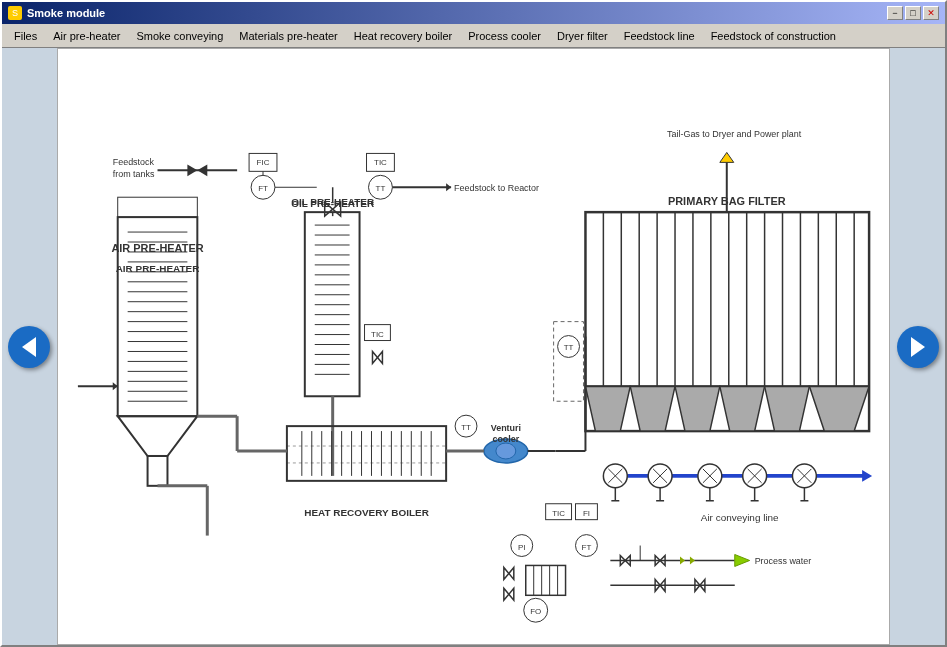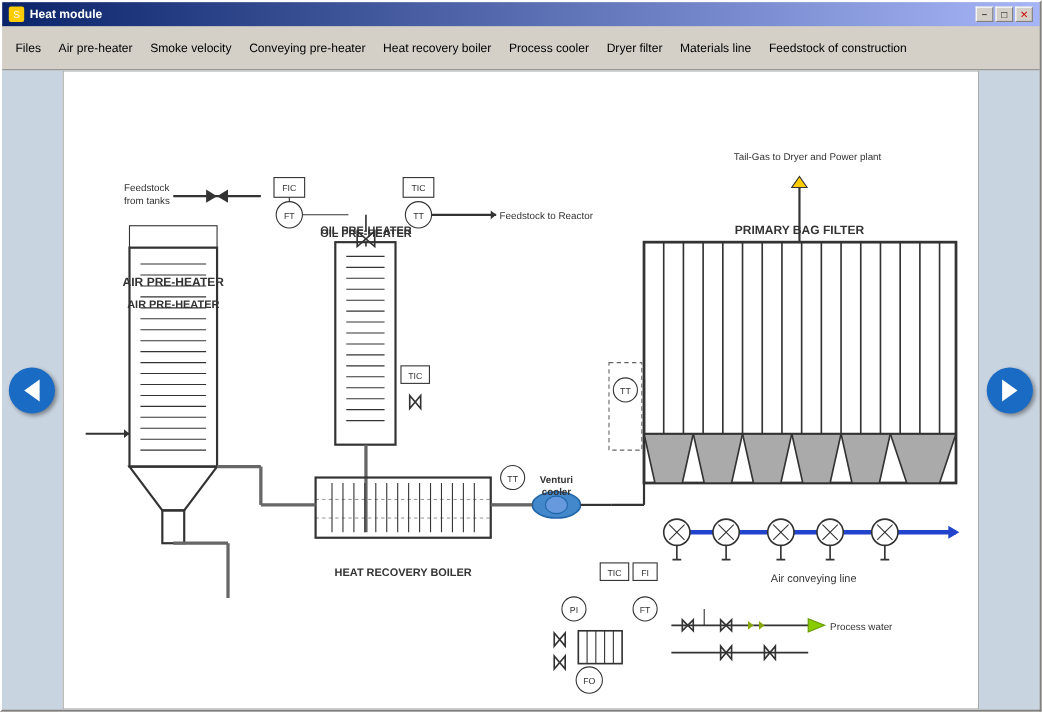--- a/index.html
+++ b/index.html
@@ -69,21 +69,21 @@
       color: black;
     }
     .title-btn.close { color: #cc0000; }
     .menu-bar {
       background: #d4d0c8;
       border-bottom: 1px solid #808080;
       padding: 2px 4px;
       display: flex;
       gap: 0px;
       flex-shrink: 0;
-      height: 40px;
+      height: 24px;
       align-items: center;
     }
     .menu-item {
       padding: 2px 8px;
       cursor: pointer;
       font-size: 11px;
       white-space: nowrap;
     }
     .main-content {
       flex: 1;
@@ -154,38 +154,38 @@
       left: 0;
     }
   </style>
 </head>
 <body>
 
 <div class="window">
   <div class="title-bar">
     <div class="title-bar-left">
       <div class="title-icon">S</div>
-      <span class="title-text">Heat module</span>
+      <span class="title-text">Smoke module</span>
     </div>
     <div class="title-buttons">
       <div class="title-btn">−</div>
       <div class="title-btn">□</div>
       <div class="title-btn close">✕</div>
     </div>
   </div>
 
   <div class="menu-bar">
     <div class="menu-item">Files</div>
     <div class="menu-item">Air pre-heater</div>
-    <div class="menu-item">Smoke velocity</div>
-    <div class="menu-item">Conveying pre-heater</div>
+    <div class="menu-item">Smoke conveying</div>
+    <div class="menu-item">Materials pre-heater</div>
     <div class="menu-item">Heat recovery boiler</div>
     <div class="menu-item">Process cooler</div>
     <div class="menu-item">Dryer filter</div>
-    <div class="menu-item">Materials line</div>
+    <div class="menu-item">Feedstock line</div>
     <div class="menu-item">Feedstock of construction</div>
   </div>
 
   <div class="main-content">
     <div class="nav-btn left">
       <div class="nav-arrow left"></div>
     </div>
     <div class="nav-btn right">
       <div class="nav-arrow right"></div>
     </div>

